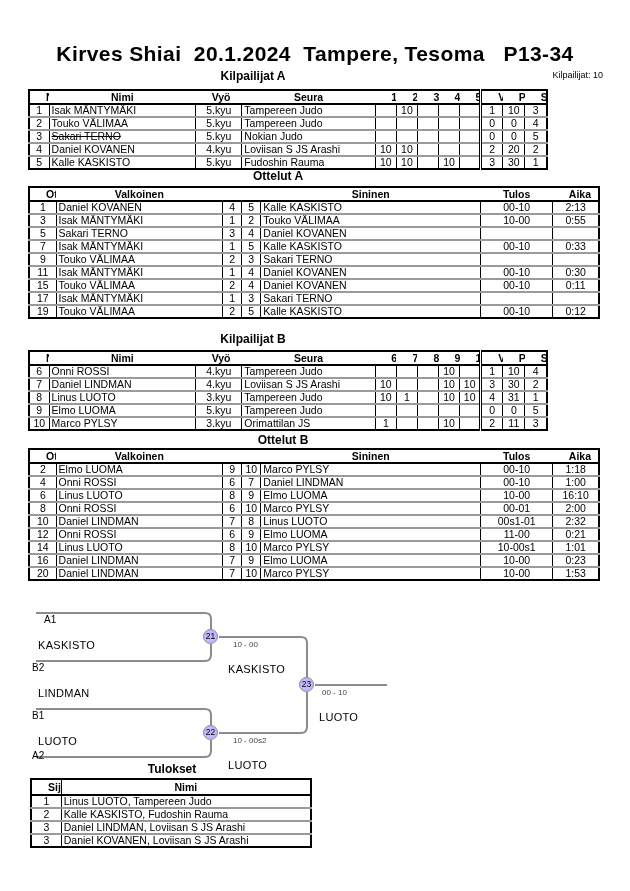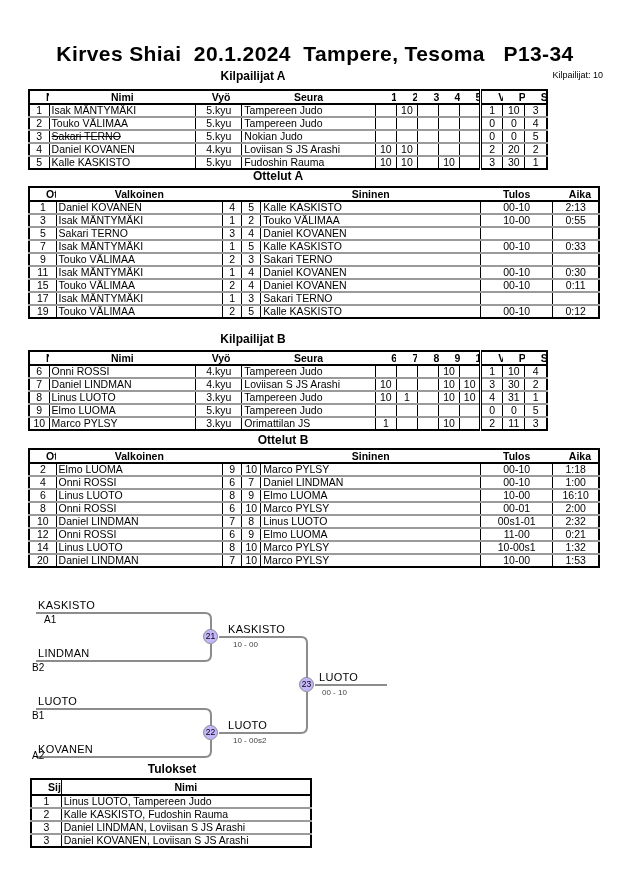--- a/index.html
+++ b/index.html
@@ -32,21 +32,21 @@
   }
   .grid .c { text-align:center; }
   .grid .l { text-align:left; }
   .grid .dsep { border-left:3px double #000 !important; }
   .grid .vline { border-left:1px solid #000; }
   .strike { text-decoration:line-through; }
   table.results th { height:14px; }
   table.results td { height:11px; }
 
   .bracket-svg { position:absolute; left:0; top:595px; }
-  .bk-name { position:absolute; font-size:11px; letter-spacing:0.3px; white-space:nowrap; }
+  .bk-name { position:absolute; font-size:11px; letter-spacing:0.3px; white-space:nowrap;margin-top:40px; }
   .bk-seed { position:absolute; font-size:10px; white-space:nowrap; }
   .bk-score { position:absolute; font-size:8px; color:#444; white-space:nowrap; }
   .match-circle {
     position:absolute; width:15px; height:15px; box-sizing:border-box;
     border:1px solid #8c8c8c; border-radius:50%; background:#c4b5fd;
     font-size:8.5px; line-height:13px; text-align:center; z-index:2;
   }
 </style>
 </head>
 <body>
@@ -483,23 +483,32 @@
           <td class="c">0:21</td>
         </tr>
 
         <tr>
           <td class="c">14</td>
           <td class="l">Linus LUOTO</td>
           <td class="c">8</td>
           <td class="c">10</td>
           <td class="l">Marco PYLSY</td>
           <td class="c">10-00s1</td>
-          <td class="c">1:32</td>
-        </tr>
-
+          <td class="c">1:01</td>
+        </tr>
+
+        <tr>
+          <td class="c">16</td>
+          <td class="l">Daniel LINDMAN</td>
+          <td class="c">7</td>
+          <td class="c">9</td>
+          <td class="l">Elmo LUOMA</td>
+          <td class="c">10-00</td>
+          <td class="c">0:23</td>
+        </tr>
 
 
         <tr>
           <td class="c">20</td>
           <td class="l">Daniel LINDMAN</td>
           <td class="c">7</td>
           <td class="c">10</td>
           <td class="l">Marco PYLSY</td>
           <td class="c">10-00</td>
           <td class="c">1:53</td>

